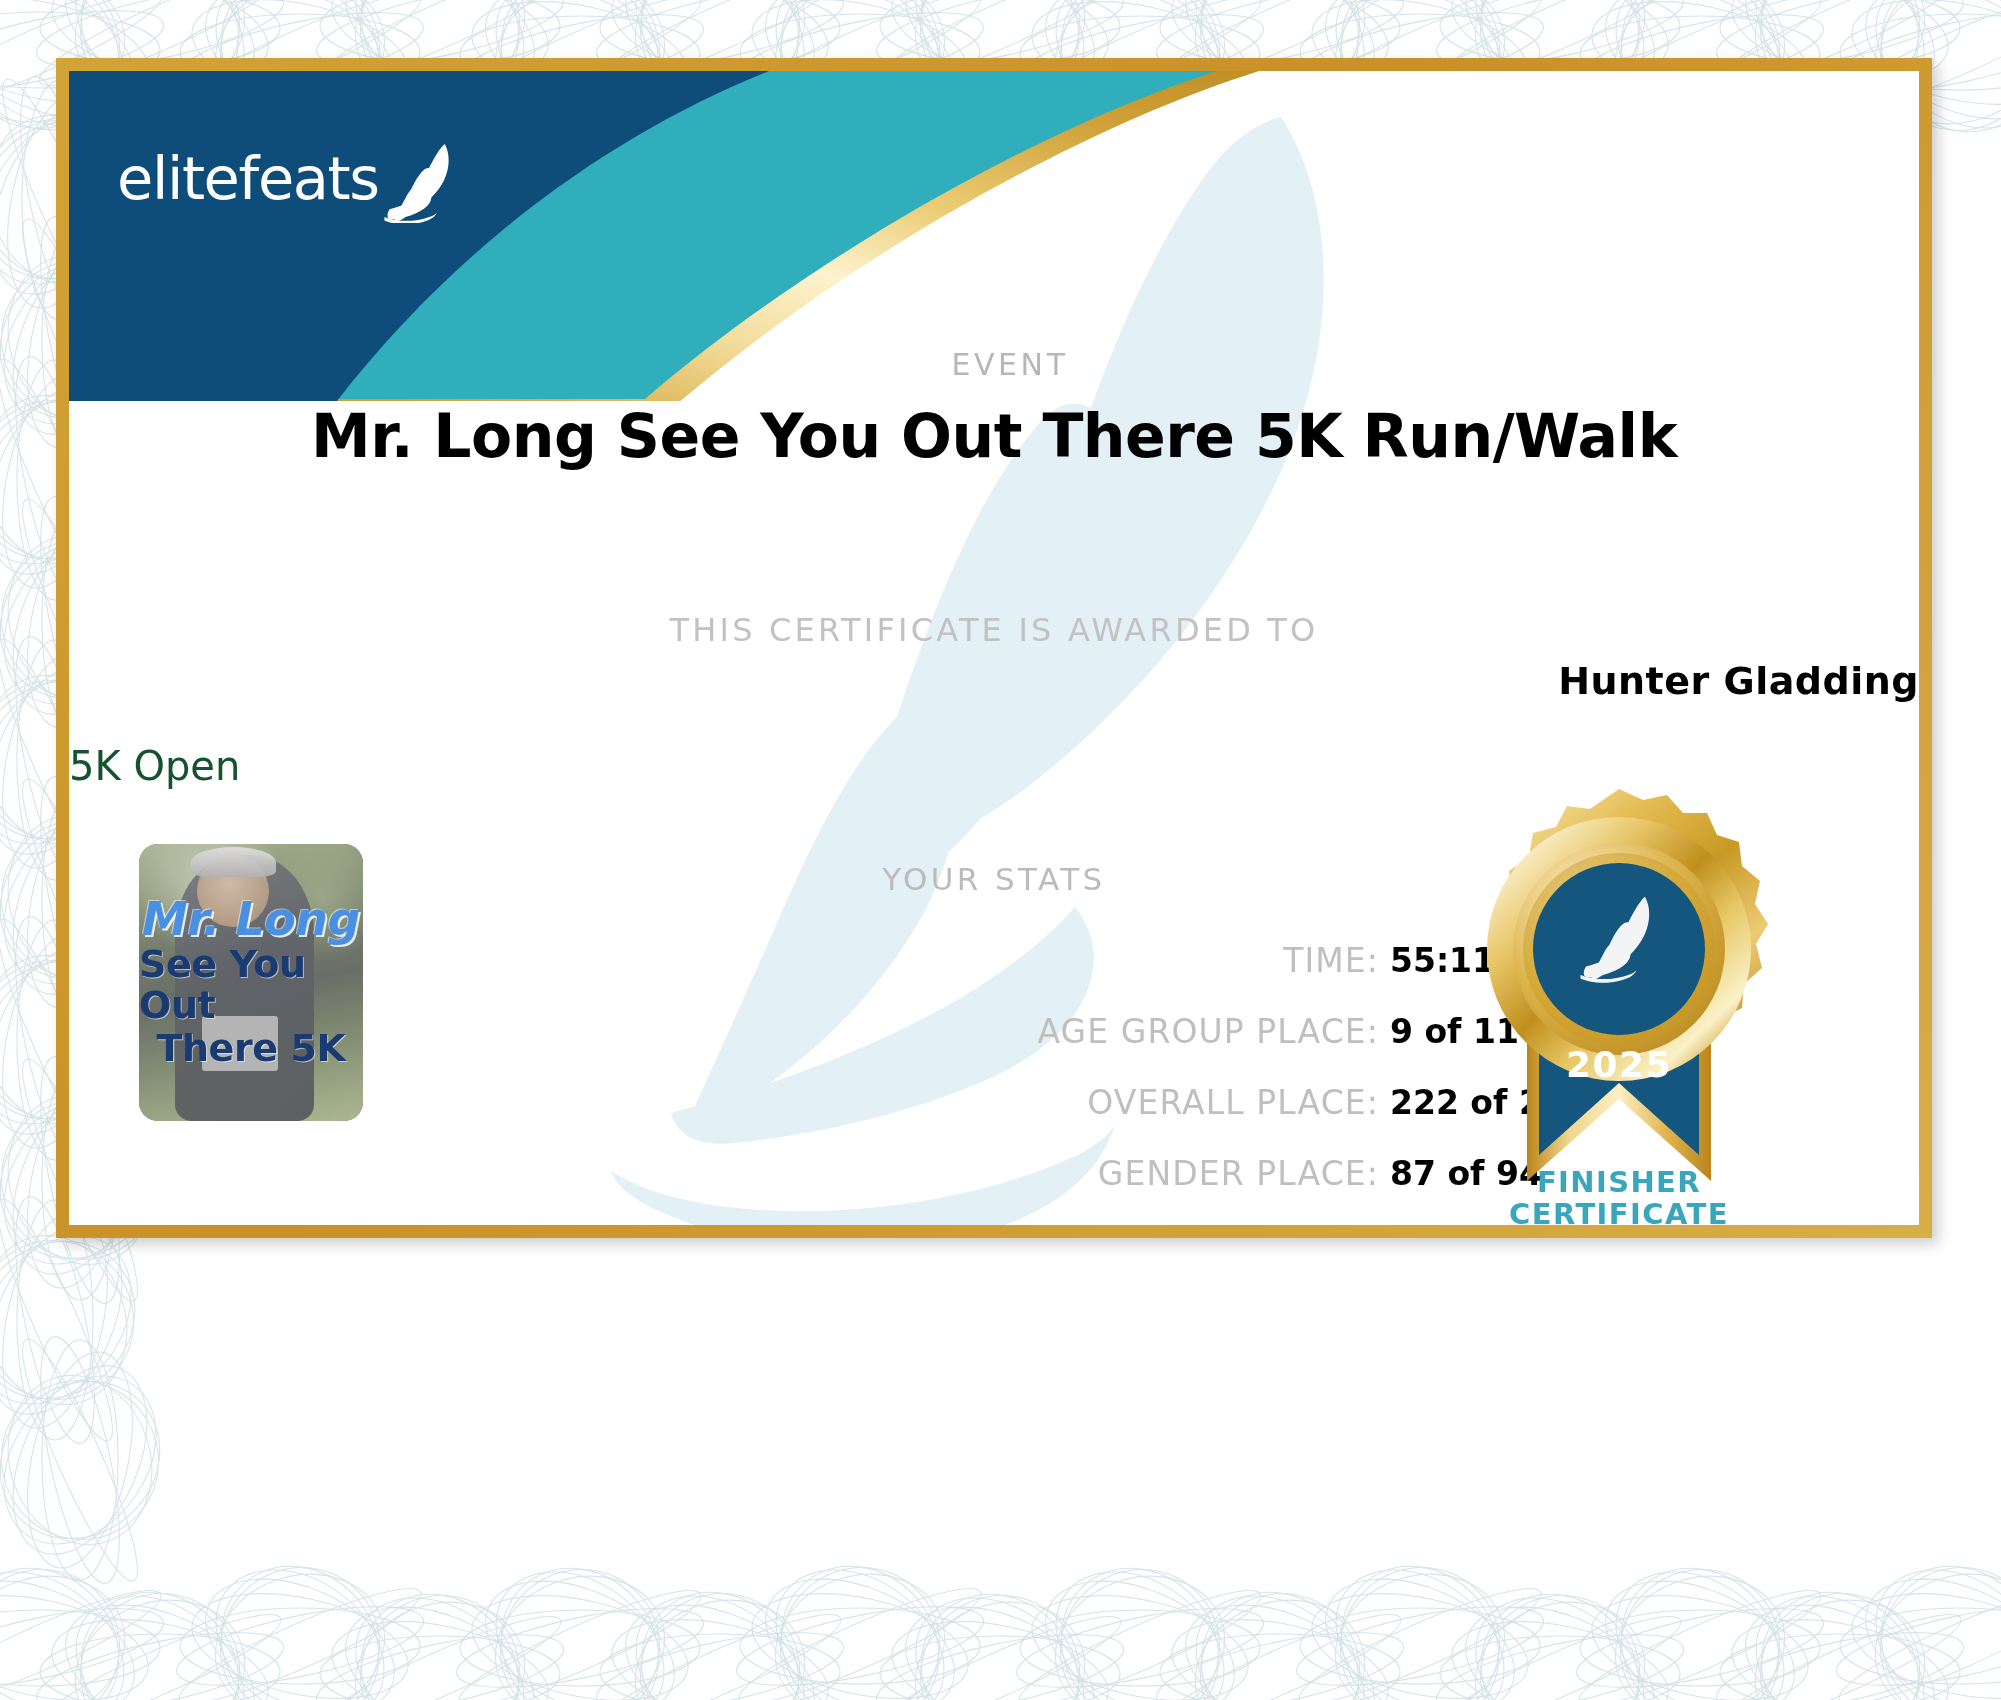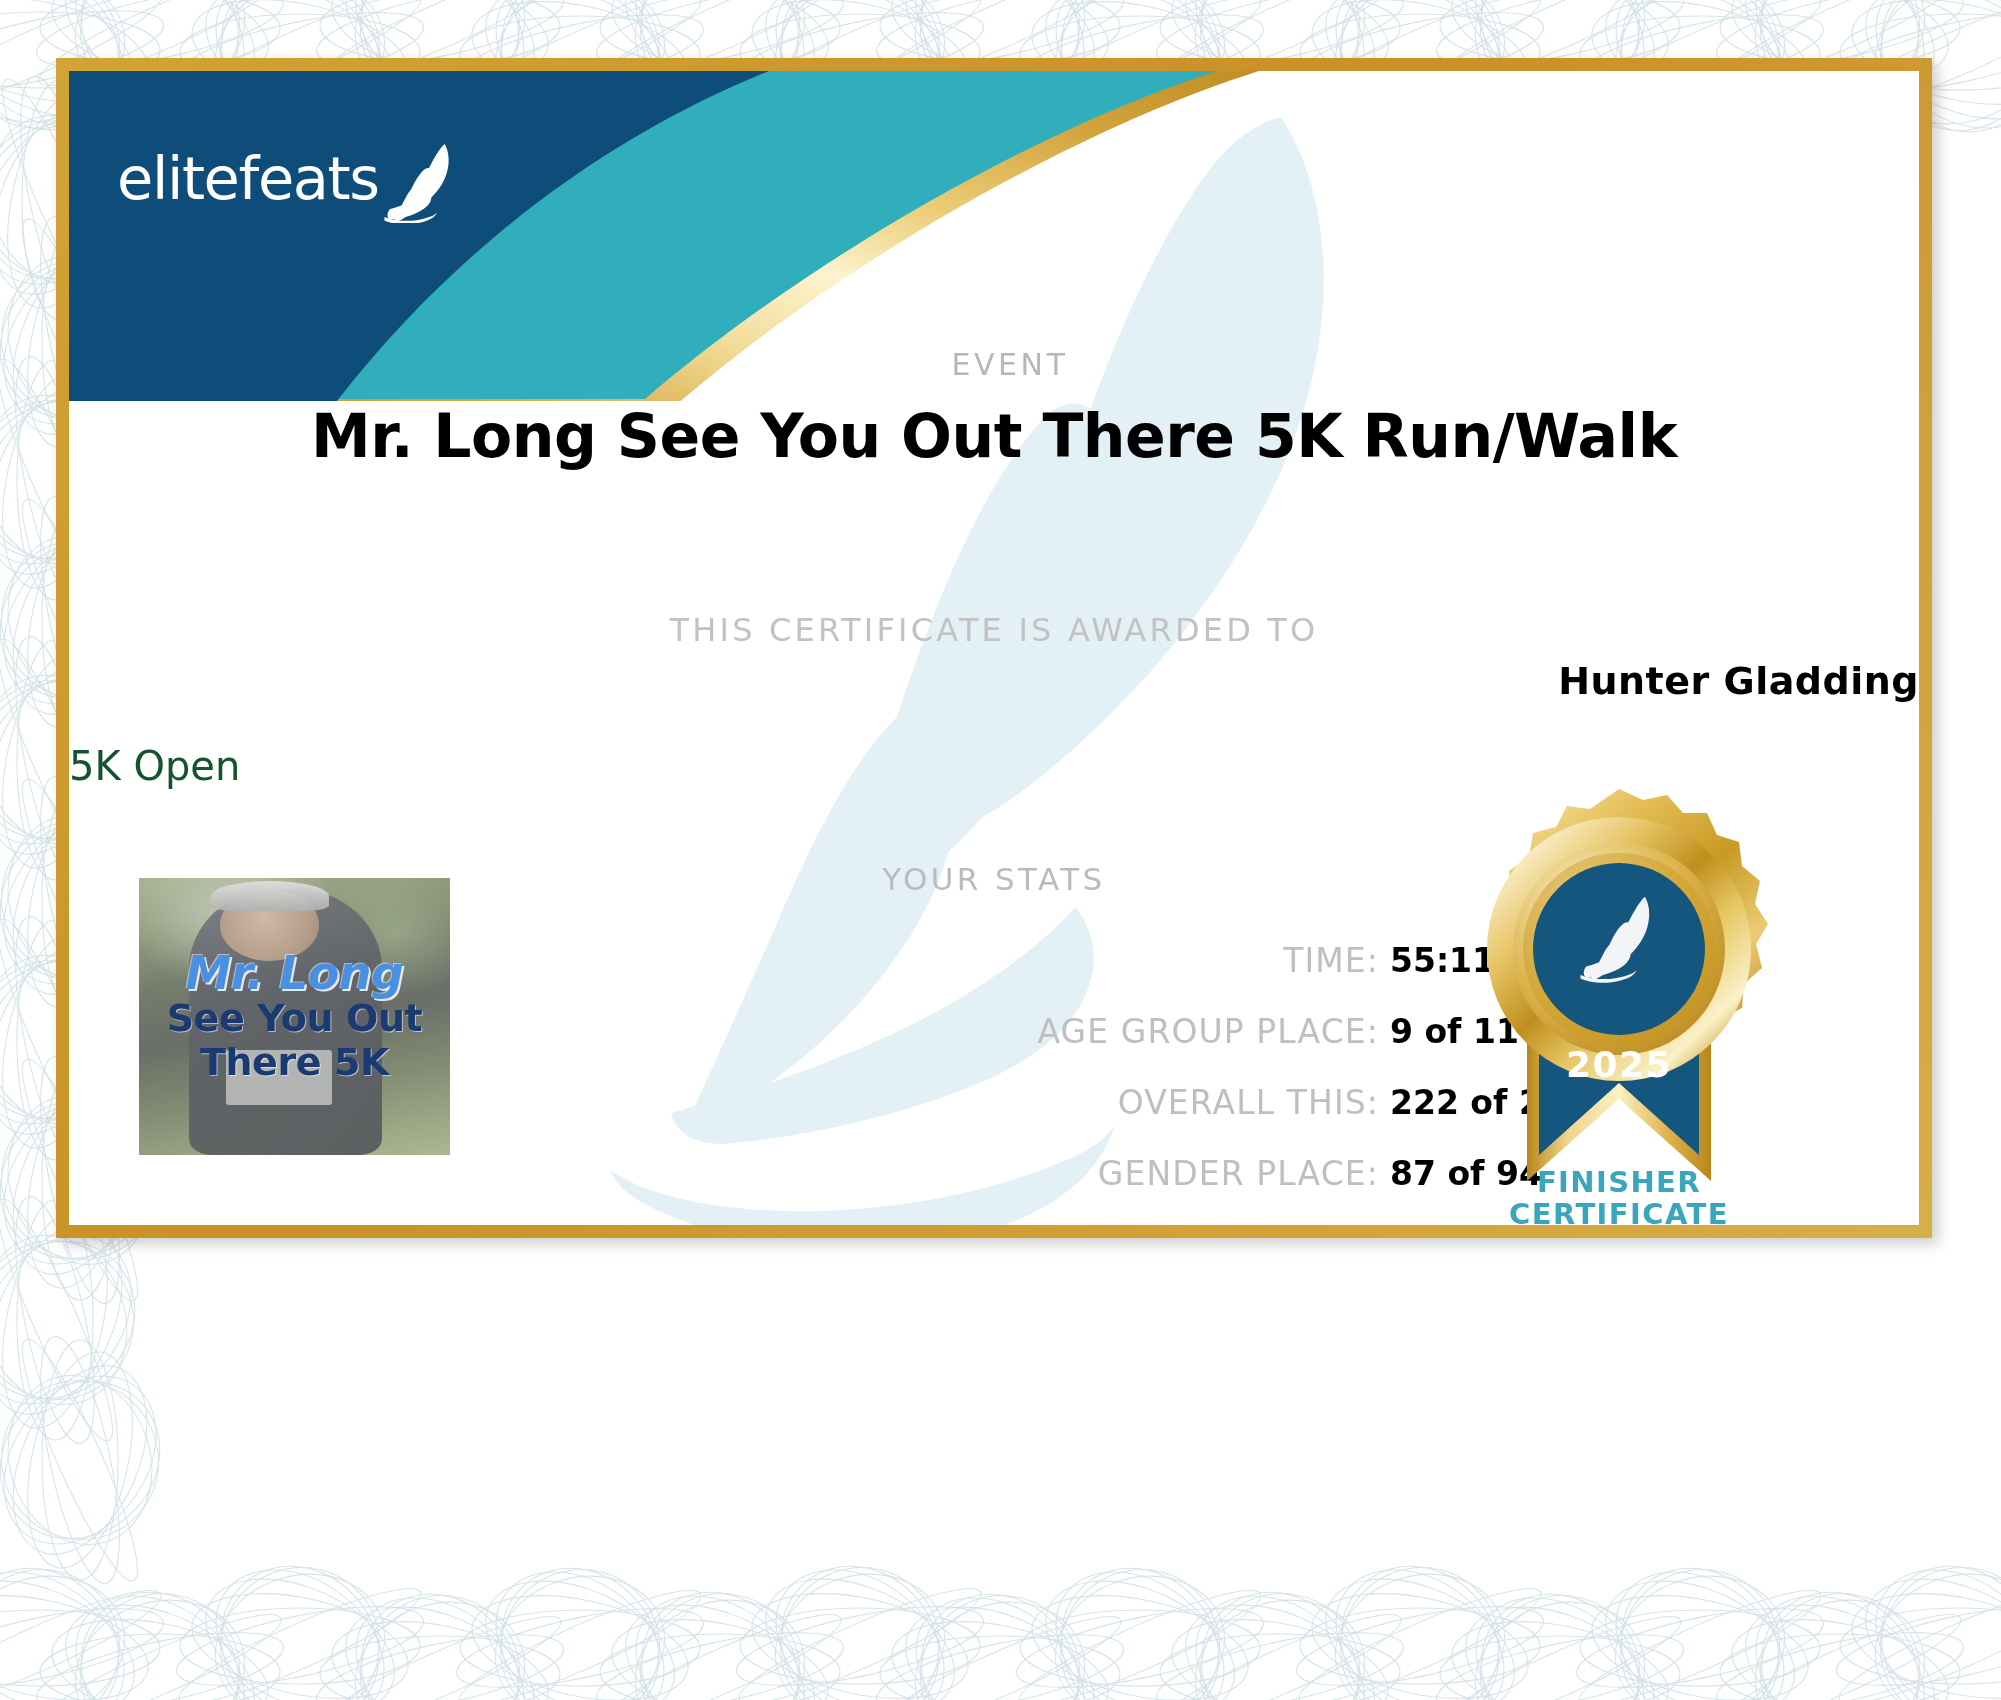--- a/index.html
+++ b/index.html
@@ -197,25 +197,26 @@
     font-family: "DejaVu Sans", sans-serif;
     font-size: 33px;
     font-weight: bold;
     white-space: nowrap;
   }
 
   
   .race-tile {
     position: absolute;
     left: 70px;
-    top: 807px;
-    width: 311px;
+    top: 773px;
+    width: 224px;
     height: 277px;
     overflow: hidden;
     background: #6f7b55;
+    border-radius: 19px;
   }
   .race-tile .photo {
     position: absolute;
     inset: 0;
     background:
       radial-gradient(ellipse 55% 42% at 30% 14%, rgba(225,228,215,0.55) 0%, rgba(120,130,95,0) 62%),
       radial-gradient(ellipse 40% 32% at 82% 20%, rgba(150,170,120,0.55) 0%, rgba(90,110,70,0) 70%),
       linear-gradient(170deg, #8e9b72 0%, #6c7a52 18%, #4a5540 34%, #3b4138 52%, #586445 70%, #7c8a5f 88%, #93a06f 100%);
   }
   .race-tile .figure {
@@ -472,21 +473,21 @@
             </div>
           </div>
           <div class="stat-row">
             <div class="stat-row-inner">
               <span class="stat-key">AGE GROUP PLACE:</span>
               <span class="stat-val">9 of 11</span>
             </div>
           </div>
           <div class="stat-row">
             <div class="stat-row-inner">
-              <span class="stat-key">OVERALL THIS:</span>
+              <span class="stat-key">OVERALL PLACE:</span>
               <span class="stat-val">222 of 257</span>
             </div>
           </div>
           <div class="stat-row">
             <div class="stat-row-inner">
               <span class="stat-key">GENDER PLACE:</span>
               <span class="stat-val">87 of 94</span>
             </div>
           </div>
         </div>

